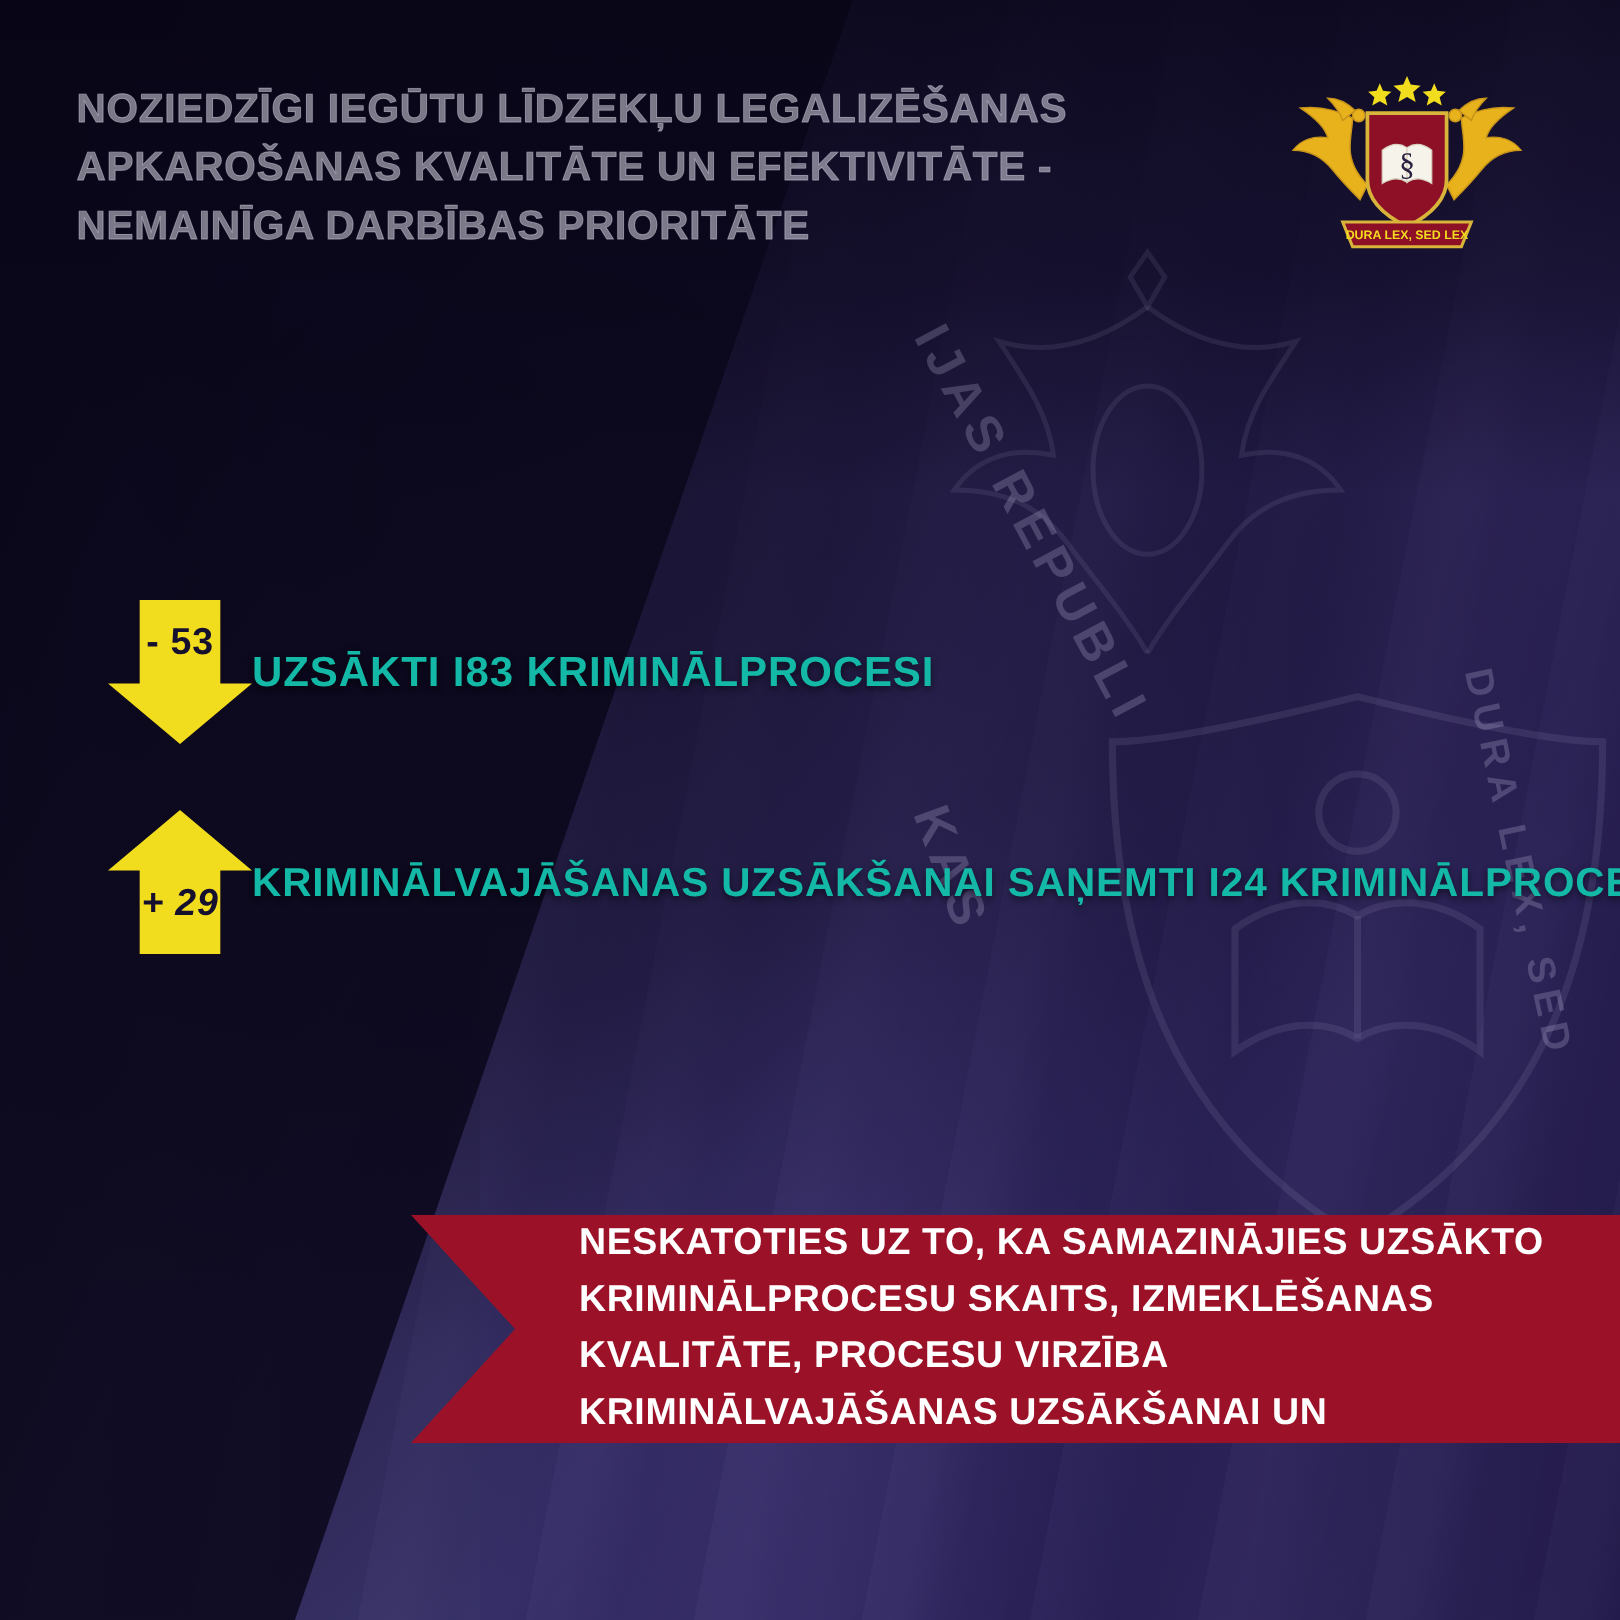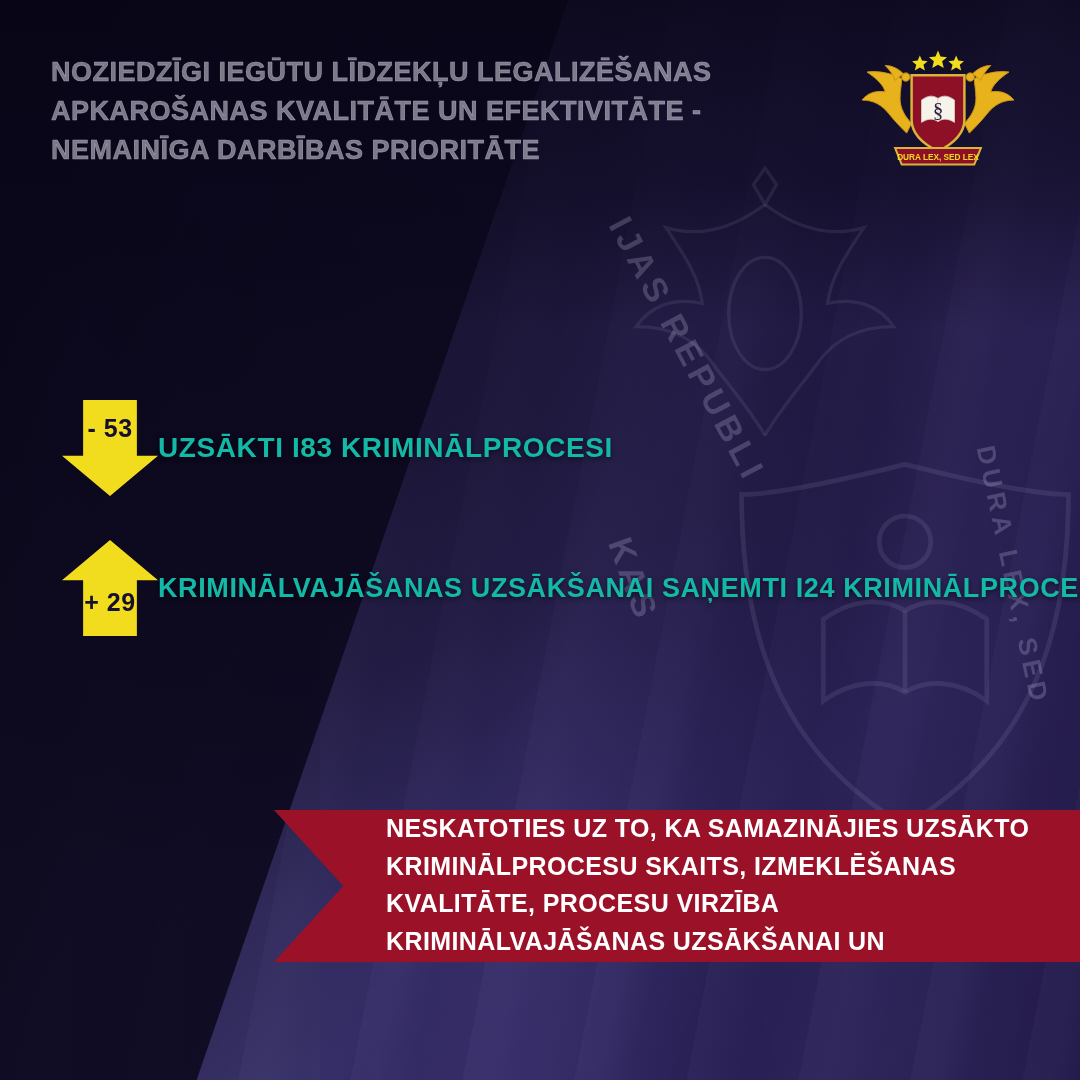--- a/index.html
+++ b/index.html
@@ -135,21 +135,21 @@
     position: absolute;
     right: 58px;
     top: 44px;
     width: 168px;
     height: 132px;
   }
 
   
   .stat {
     position: absolute;
-    left: 62px;
+    left: 72px;
     display: flex;
     align-items: center;
   }
   .stat.r1 { top: 400px; }
   .stat.r2 { top: 540px; }
   .stat.r3 { top: 682px; }
 
   .arrow {
     position: relative;
     width: 96px;
@@ -166,21 +166,21 @@
   .arrow .val {
     position: absolute;
     left: 0; right: 0;
     text-align: center;
     font-size: 25px;
     font-weight: 700;
     color: #16102f;
     letter-spacing: 0.5px;
   }
   .arrow.down .val { top: 14px; }
-  .arrow.up .val   { top: 48px; }
+  .arrow.up .val   { top: 48px; font-style: italic; }
 
   .stat-label {
     color: #14b8a6;
     font-size: 28px;
     font-weight: 700;
     letter-spacing: 0.6px;
     text-transform: uppercase;
     white-space: nowrap;
     text-shadow: 0 2px 5px rgba(0,0,0,0.55);
   }

